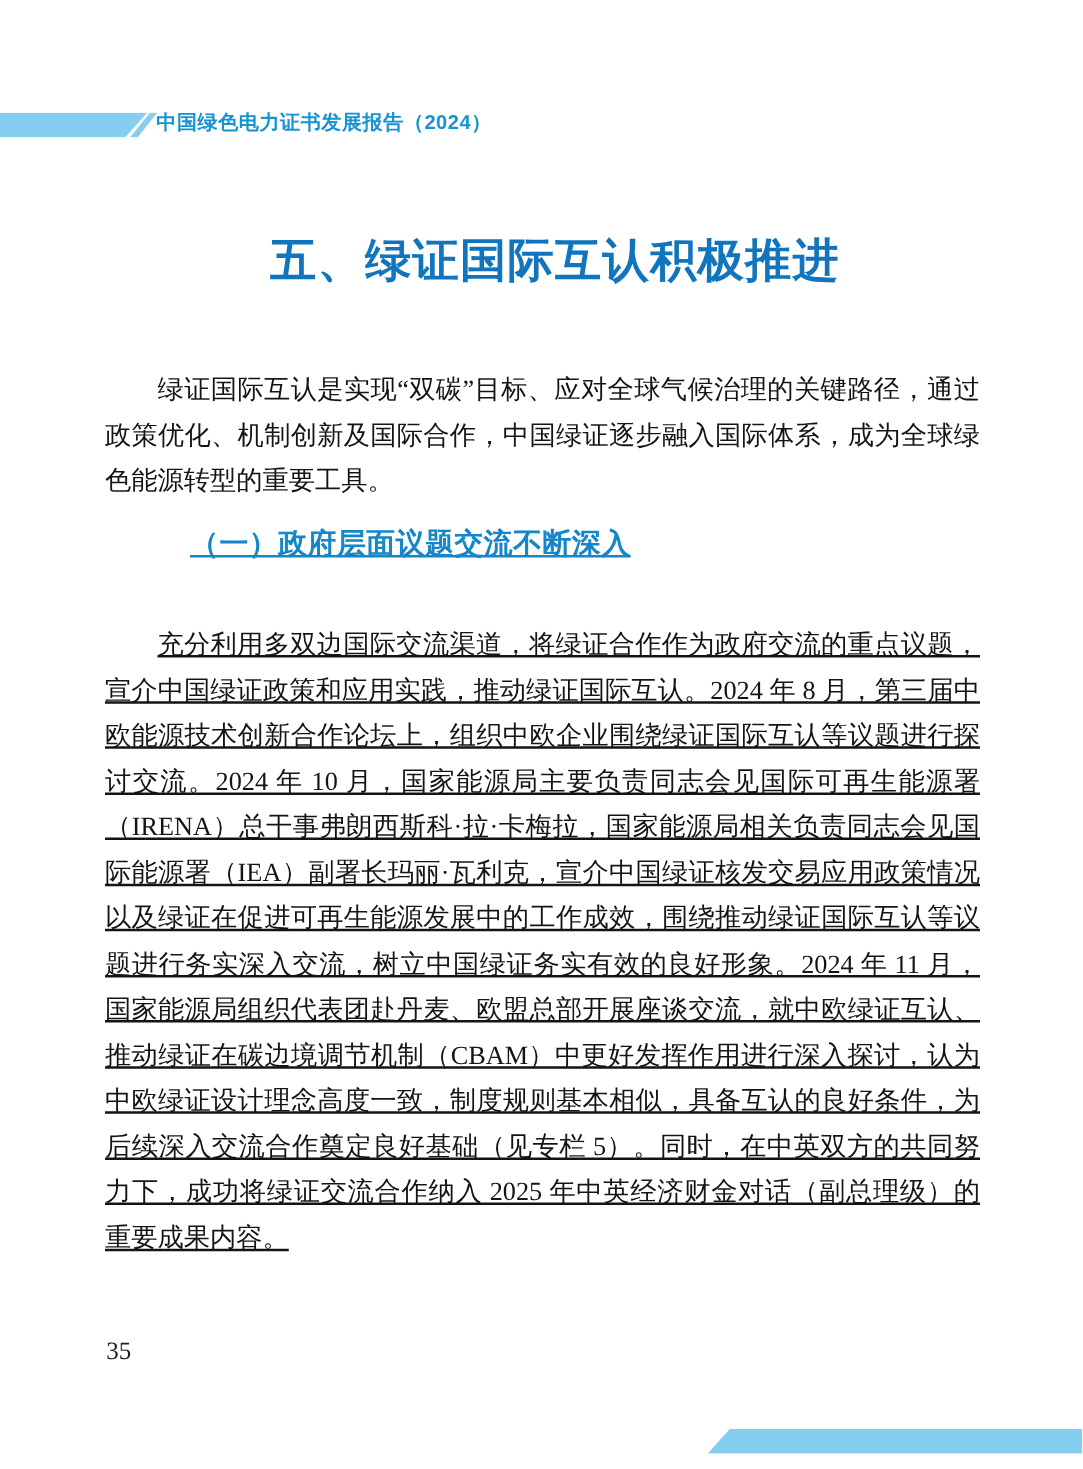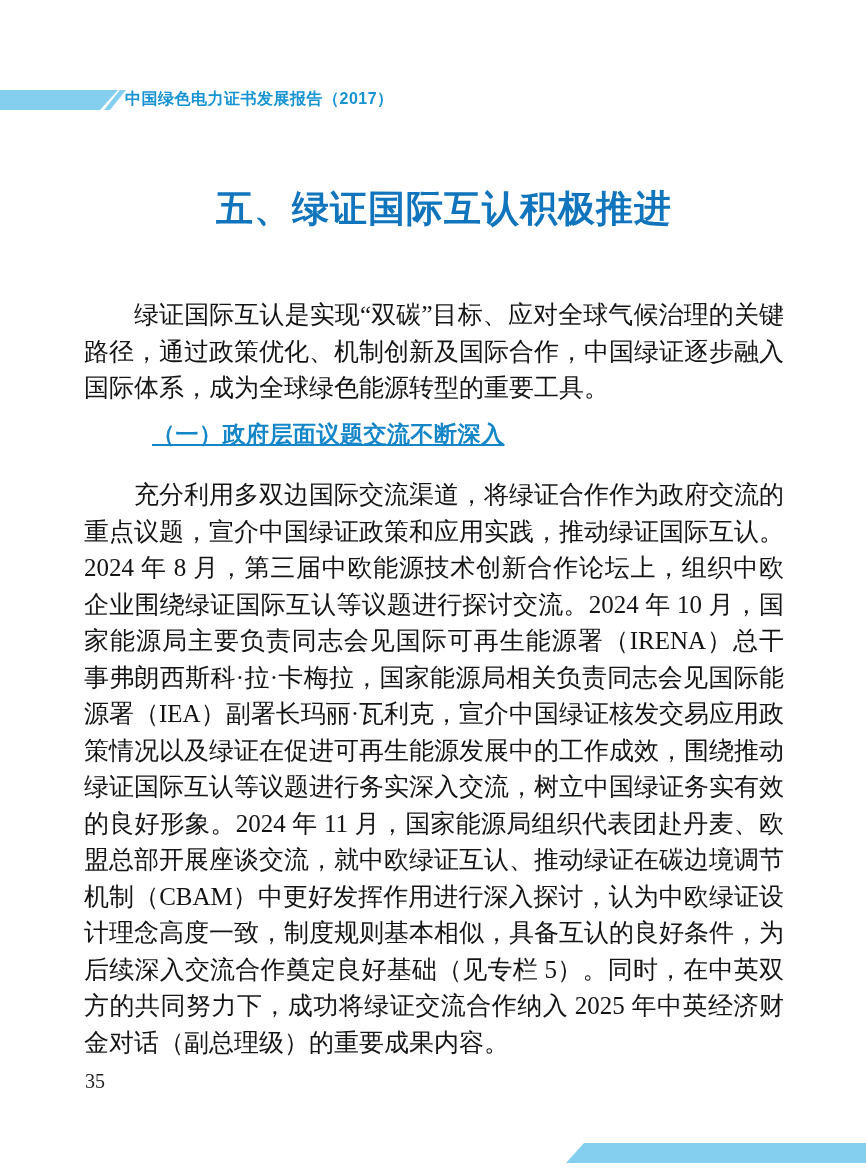--- a/index.html
+++ b/index.html
@@ -36,27 +36,27 @@
     position: absolute; left: 11px; top: 163px;
     width: 866px; text-align: center;
     font-family: "Liberation Sans", "DejaVu Sans", sans-serif;
     font-weight: bold; font-size: 37px; line-height: 42px;
     color: #1075BC; letter-spacing: 1px;
   }
 
   
   .body-para {
     position: absolute; left: 84px; width: 700px;
-    font-size: 25px; line-height: 36.5px;
+    font-size: 21px; line-height: 36.5px;
     text-align: justify; text-justify: inter-ideograph;
     text-indent: 2em;
     color: #141414;
   }
   .intro-para   { top: 272px; }
-  .section-para { top: 452px; }
+  .section-para { top: 476px; text-decoration: underline; }
 
   .section-heading {
     position: absolute; left: 152px; top: 400px;
     font-family: "Liberation Sans", "DejaVu Sans", sans-serif;
     font-weight: bold; font-size: 23px; line-height: 30px;
     color: #1586C8; letter-spacing: 0.5px;
     white-space: nowrap;
     text-decoration: underline;
   }
 
@@ -72,21 +72,21 @@
     clip-path: polygon(18px 0, 100% 0, 100% 100%, 0 100%);
   }
 </style>
 </head>
 <body>
 
 <div>
 
   <div class="header-bar"></div>
   <div class="header-stripe"></div>
-  <div class="running-header">中国绿色电力证书发展报告（2017）</div>
+  <div class="running-header">中国绿色电力证书发展报告（2024）</div>
 
   <h1 class="page-title">五、绿证国际互认积极推进</h1>
 
   <p class="body-para intro-para">绿证国际互认是实现“双碳”目标、应对全球气候治理的关键路径，通过政策优化、机制创新及国际合作，中国绿证逐步融入国际体系，成为全球绿色能源转型的重要工具。</p>
 
   <h2 class="section-heading">（一）政府层面议题交流不断深入</h2>
 
   <p class="body-para section-para">充分利用多双边国际交流渠道，将绿证合作作为政府交流的重点议题，宣介中国绿证政策和应用实践，推动绿证国际互认。2024 年 8 月，第三届中欧能源技术创新合作论坛上，组织中欧企业围绕绿证国际互认等议题进行探讨交流。2024 年 10 月，国家能源局主要负责同志会见国际可再生能源署（IRENA）总干事弗朗西斯科·拉·卡梅拉，国家能源局相关负责同志会见国际能源署（IEA）副署长玛丽·瓦利克，宣介中国绿证核发交易应用政策情况以及绿证在促进可再生能源发展中的工作成效，围绕推动绿证国际互认等议题进行务实深入交流，树立中国绿证务实有效的良好形象。2024 年 11 月，国家能源局组织代表团赴丹麦、欧盟总部开展座谈交流，就中欧绿证互认、推动绿证在碳边境调节机制（CBAM）中更好发挥作用进行深入探讨，认为中欧绿证设计理念高度一致，制度规则基本相似，具备互认的良好条件，为后续深入交流合作奠定良好基础（见专栏 5）。同时，在中英双方的共同努力下，成功将绿证交流合作纳入 2025 年中英经济财金对话（副总理级）的重要成果内容。</p>
 
   <div class="page-number">35</div>

